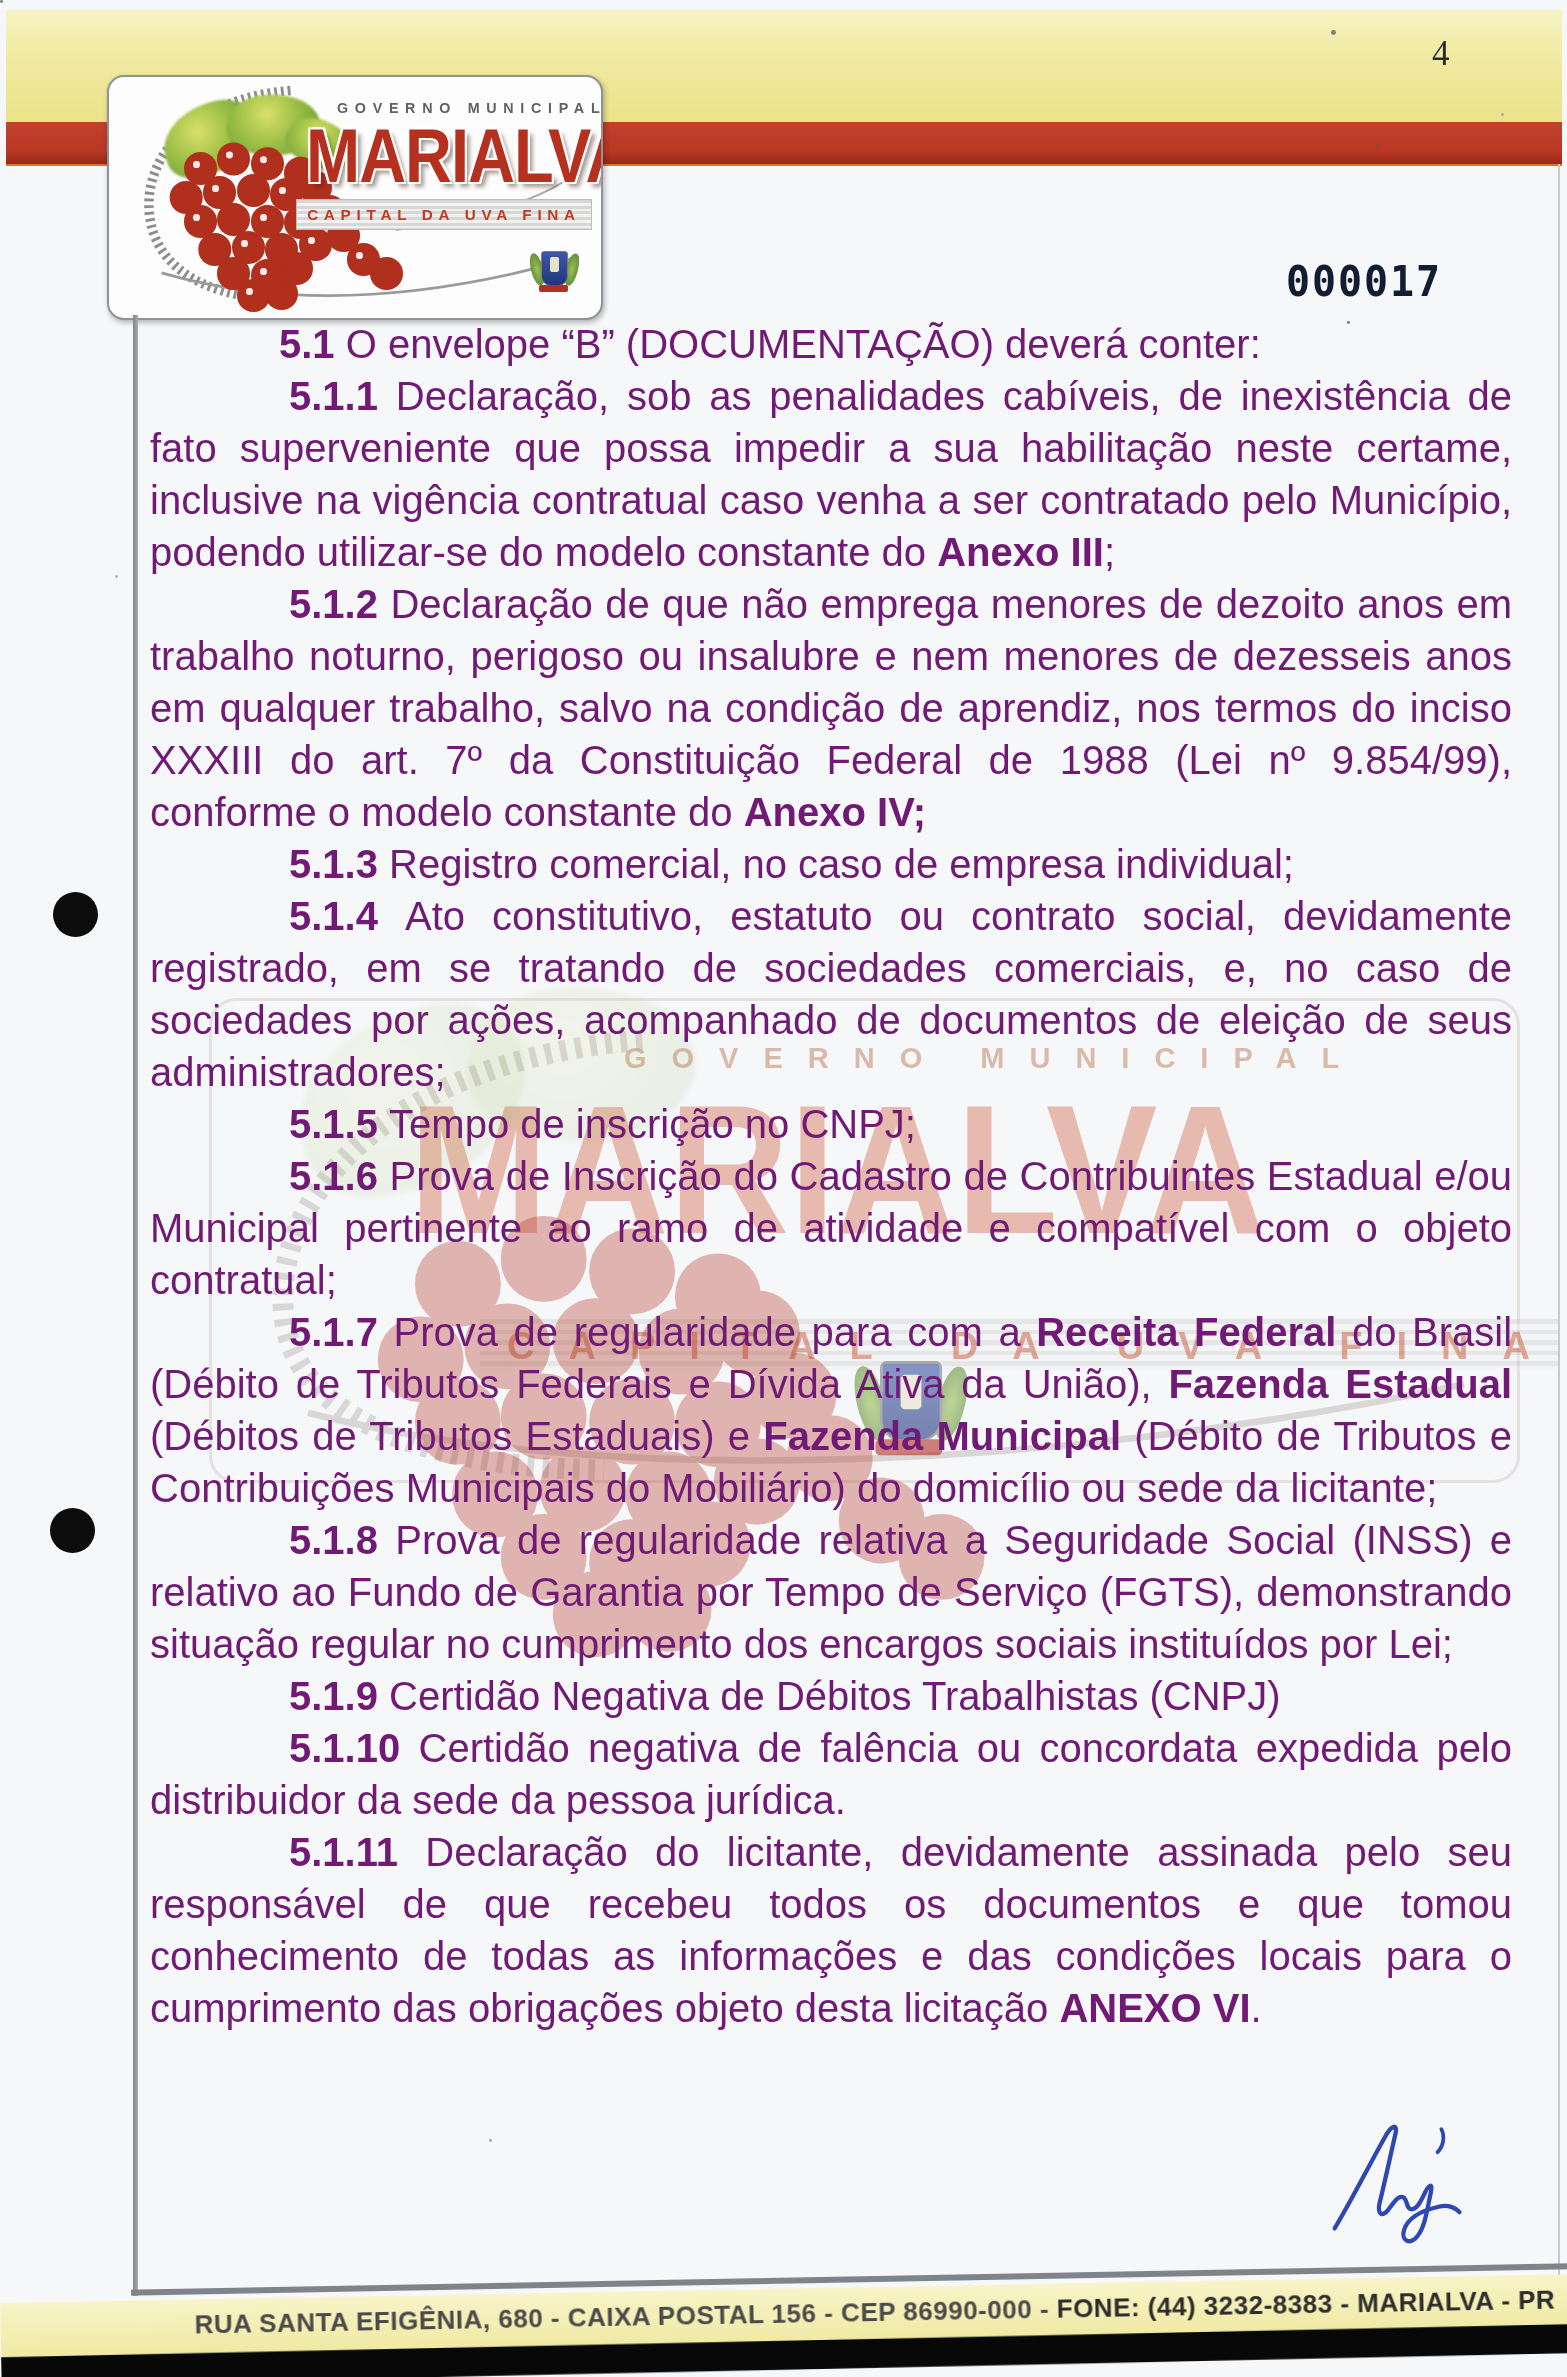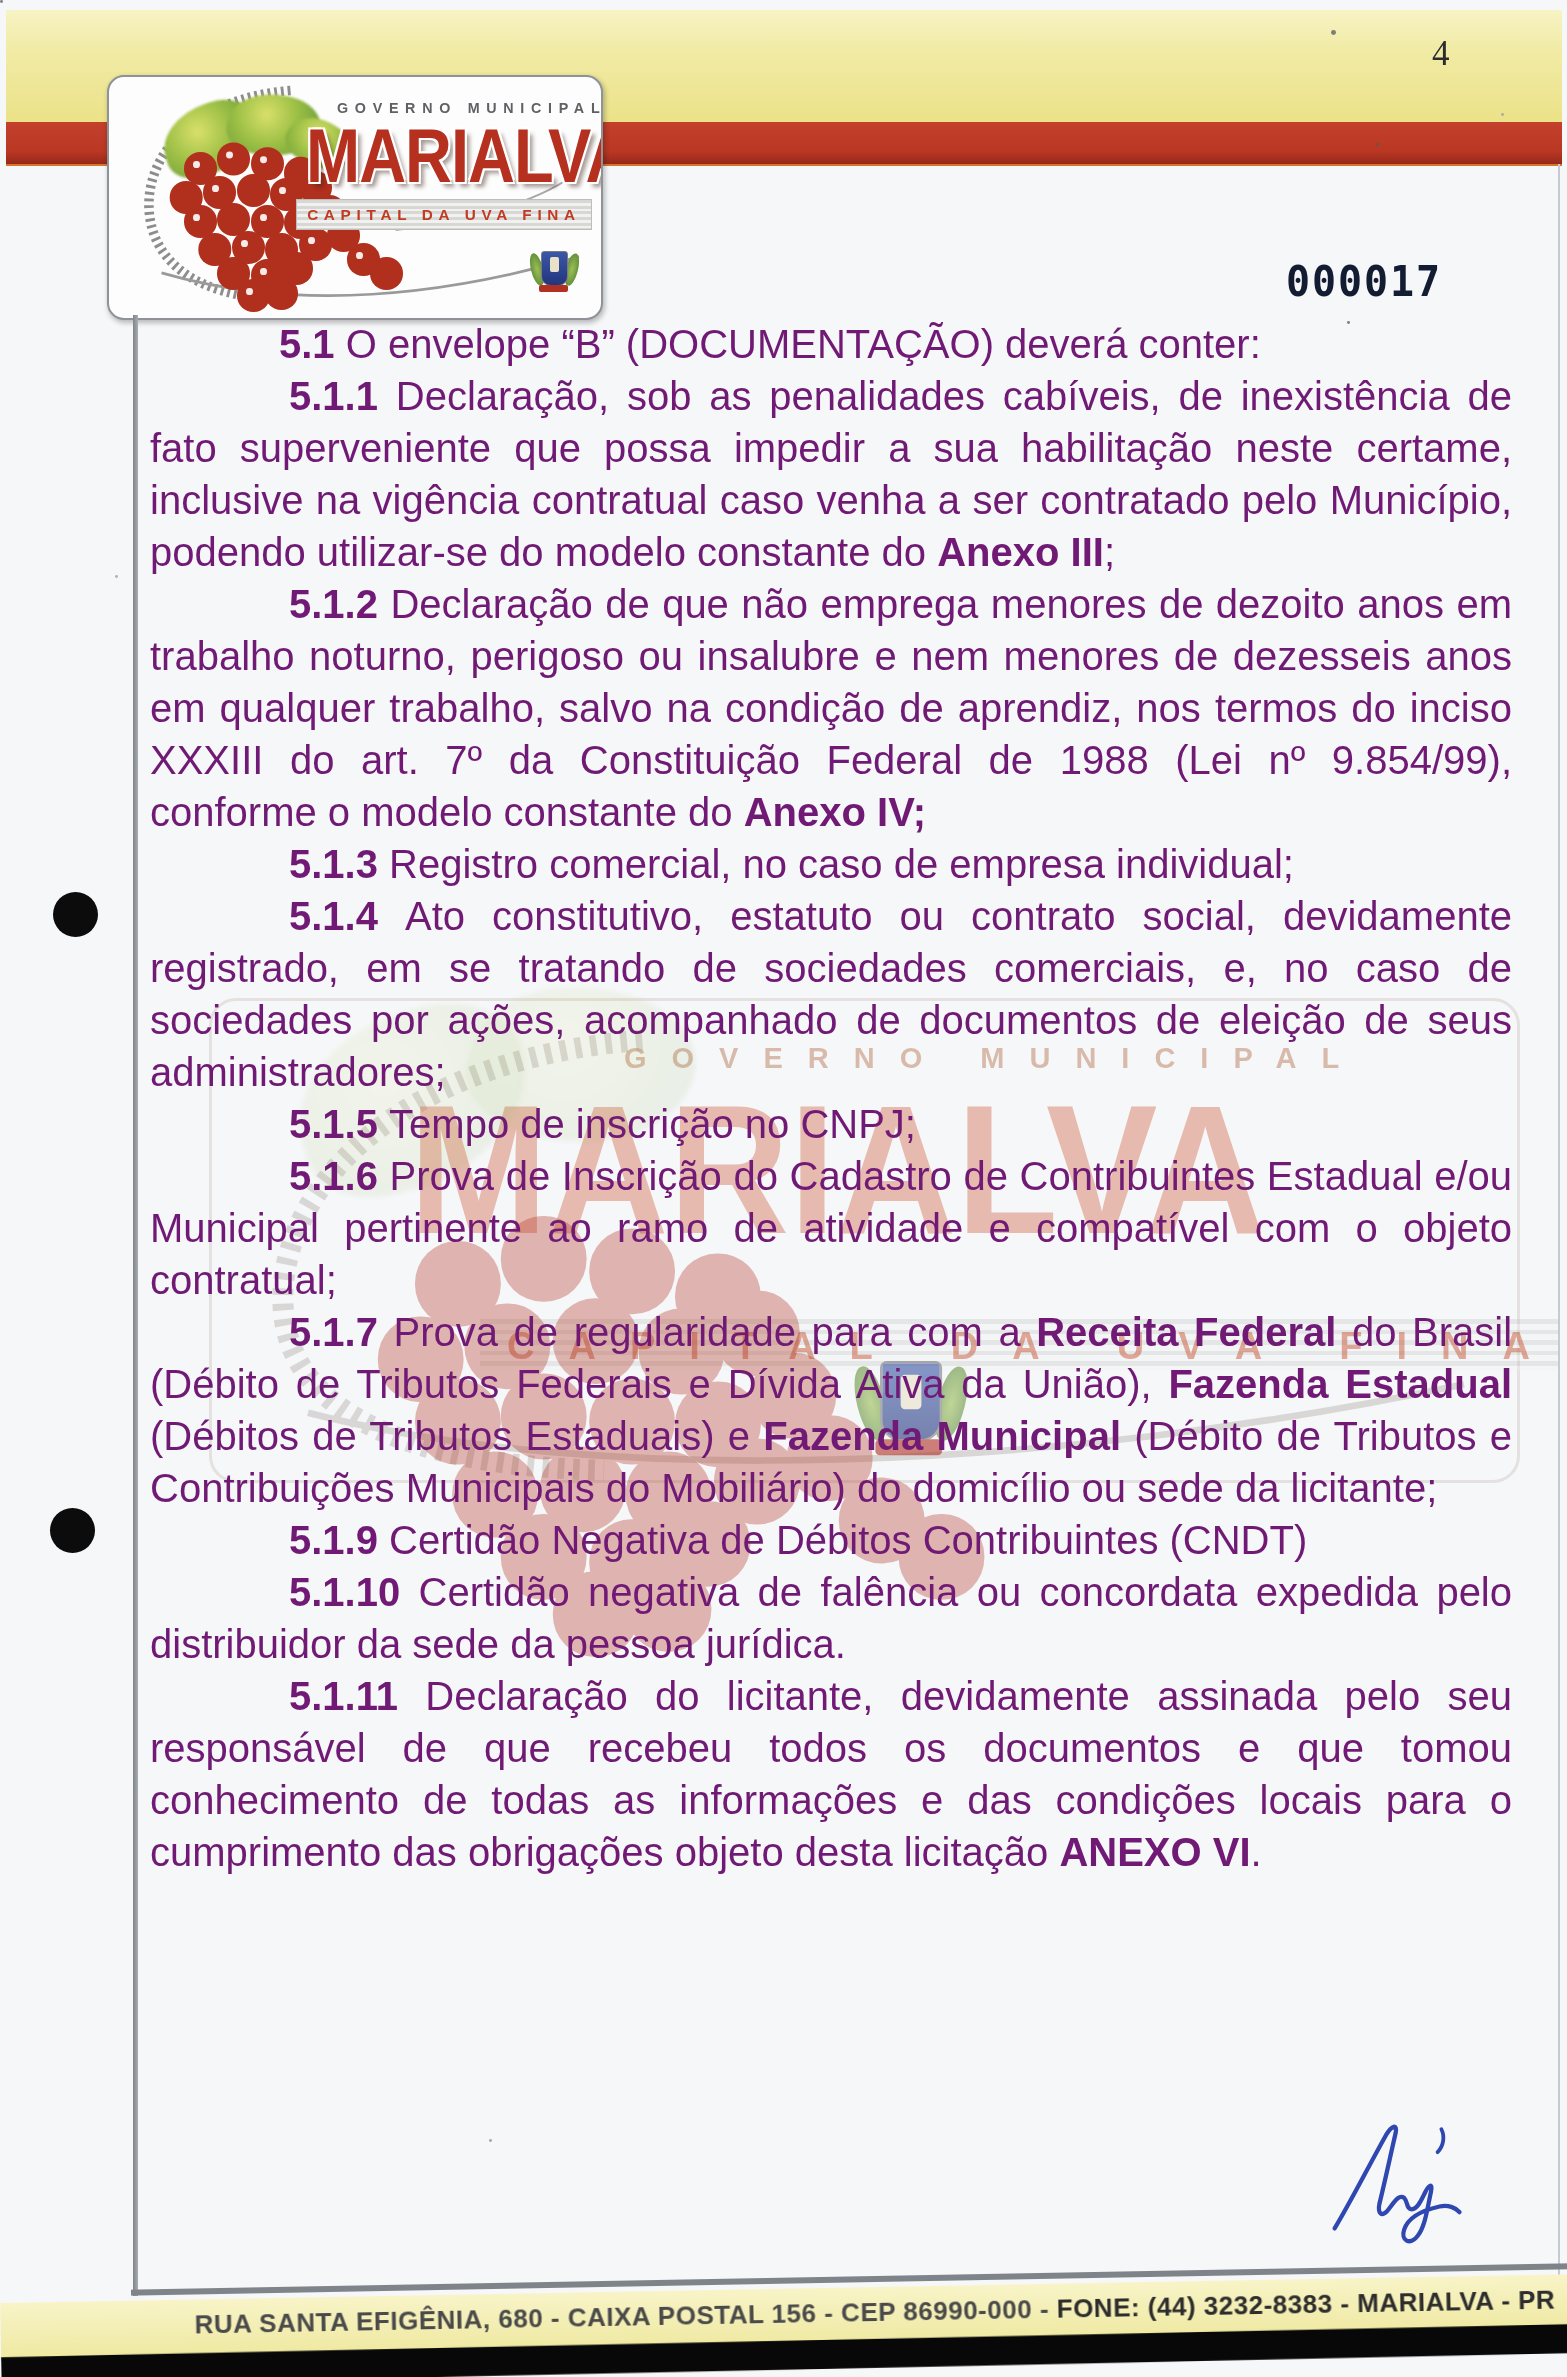--- a/index.html
+++ b/index.html
@@ -174,21 +174,22 @@
 
   <div class="abs doc-body">
       <p class="para first"><span class="b">5.1 </span><span>O envelope “B” (DOCUMENTAÇÃO) deverá conter:</span></p>
       <p class="para item"><span class="b">5.1.1 </span><span>Declaração, sob as penalidades cabíveis, de inexistência de fato superveniente que possa impedir a sua habilitação neste certame, inclusive na vigência contratual caso venha a ser contratado pelo Município, podendo utilizar-se do modelo constante do </span><span class="b">Anexo III</span><span>;</span></p>
       <p class="para item"><span class="b">5.1.2 </span><span>Declaração de que não emprega menores de dezoito anos em trabalho noturno, perigoso ou insalubre e nem menores de dezesseis anos em qualquer trabalho, salvo na condição de aprendiz, nos termos do inciso XXXIII do art. 7º da Constituição Federal de 1988 (Lei nº 9.854/99), conforme o modelo constante do </span><span class="b">Anexo IV;</span></p>
       <p class="para item"><span class="b">5.1.3 </span><span>Registro comercial, no caso de empresa individual;</span></p>
       <p class="para item"><span class="b">5.1.4 </span><span>Ato constitutivo, estatuto ou contrato social, devidamente registrado, em se tratando de sociedades comerciais, e, no caso de sociedades por ações, acompanhado de documentos de eleição de seus administradores;</span></p>
       <p class="para item"><span class="b">5.1.5 </span><span>Tempo de inscrição no CNPJ;</span></p>
       <p class="para item"><span class="b">5.1.6 </span><span>Prova de Inscrição do Cadastro de Contribuintes Estadual e/ou Municipal pertinente ao ramo de atividade e compatível com o objeto contratual;</span></p>
       <p class="para item"><span class="b">5.1.7 </span><span>Prova de regularidade para com a </span><span class="b">Receita Federal</span><span> do Brasil (Débito de Tributos Federais e Dívida Ativa da União), </span><span class="b">Fazenda Estadual</span><span> (Débitos de Tributos Estaduais) e </span><span class="b">Fazenda Municipal</span><span> (Débito de Tributos e Contribuições Municipais do Mobiliário) do domicílio ou sede da licitante;</span></p>
-      <p class="para item"><span class="b">5.1.9 </span><span>Certidão Negativa de Débitos Contribuintes (CNDT)</span></p>
+      <p class="para item"><span class="b">5.1.8 </span><span>Prova de regularidade relativa a Seguridade Social (INSS) e relativo ao Fundo de Garantia por Tempo de Serviço (FGTS), demonstrando situação regular no cumprimento dos encargos sociais instituídos por Lei;</span></p>
+      <p class="para item"><span class="b">5.1.9 </span><span>Certidão Negativa de Débitos Trabalhistas (CNPJ)</span></p>
       <p class="para item"><span class="b">5.1.10 </span><span>Certidão negativa de falência ou concordata expedida pelo distribuidor da sede da pessoa jurídica.</span></p>
       <p class="para item"><span class="b">5.1.11 </span><span>Declaração do licitante, devidamente assinada pelo seu responsável de que recebeu todos os documentos e que tomou conhecimento de todas as informações e das condições locais para o cumprimento das obrigações objeto desta licitação </span><span class="b">ANEXO VI</span><span>.</span></p>
     </div>
 
   <svg class="abs signature" viewBox="0 0 150 150">
     <path d="M8,120 C26,90 44,54 62,22 C68,12 74,10 72,20 C66,46 60,74 55,94 C53,104 57,108 63,102
              C71,92 75,84 81,88 C85,92 83,100 89,100 C95,100 99,90 103,82 C107,74 111,72 109,82
              C105,100 103,118 95,128 C87,138 77,133 81,121 C85,109 100,101 118,97 C127,95 135,98 139,103" fill="none" stroke="#2f47b0" stroke-width="4.5" stroke-linecap="round" stroke-linejoin="round"></path>
     <path d="M120,16 C124,24 122,34 116,40" fill="none" stroke="#2f47b0" stroke-width="4" stroke-linecap="round"></path>
   </svg>

